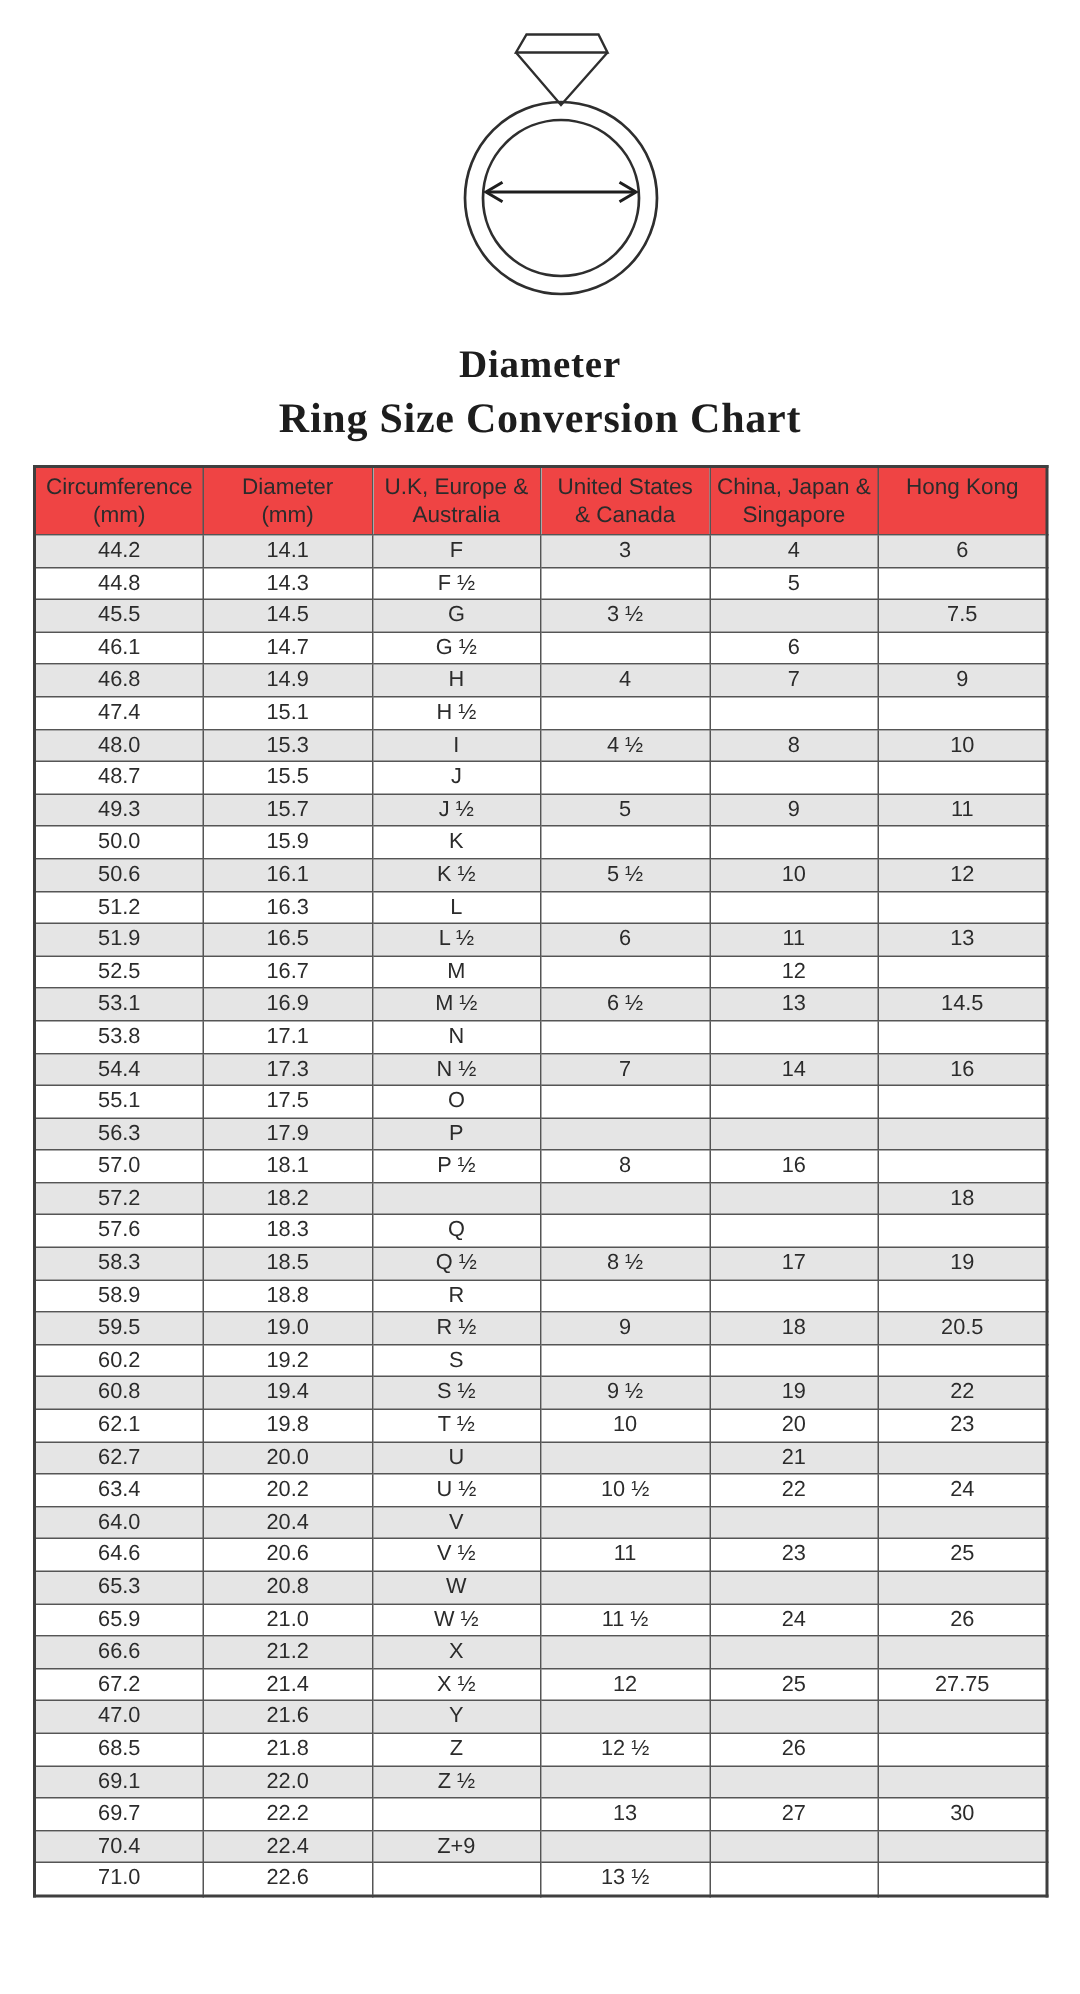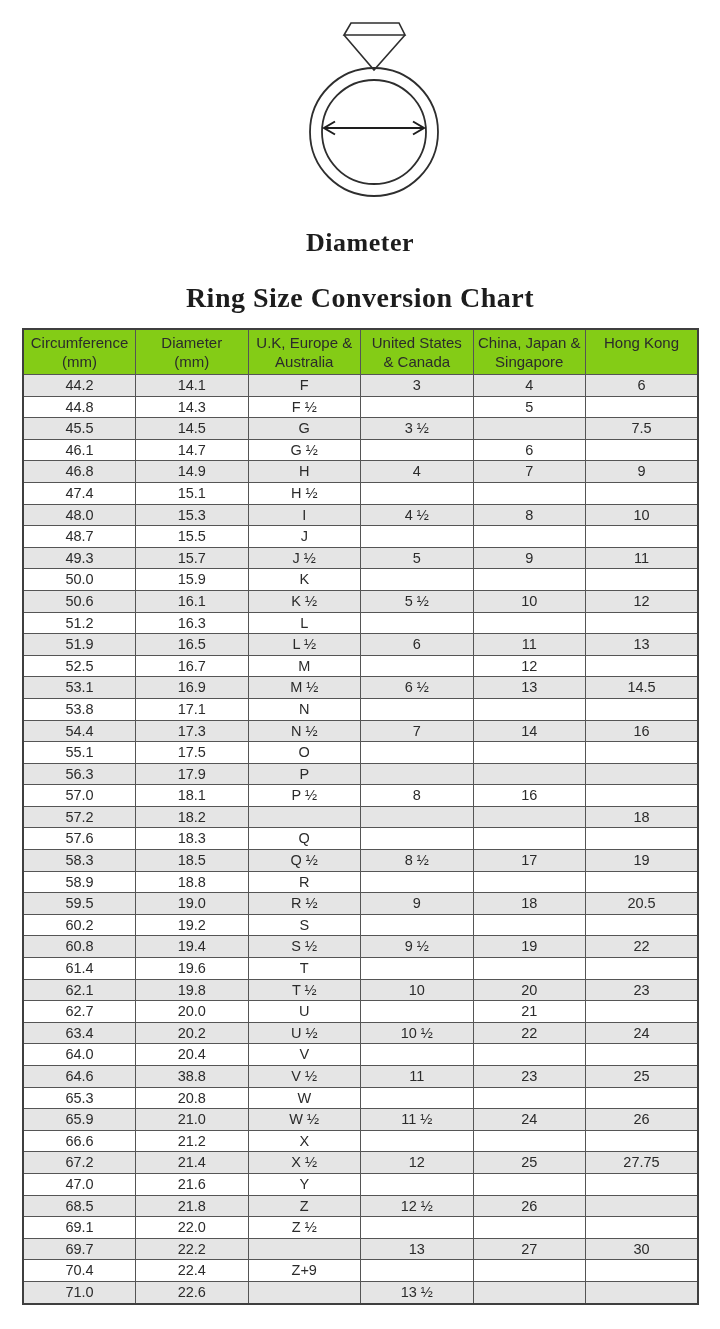--- a/index.html
+++ b/index.html
@@ -9,35 +9,35 @@
     color:#2b2b2b;overflow:hidden;
   }
   .page{width:720px;height:1329px;position:relative;}
   .ring-svg{display:block;margin:18px auto 0;transform:translateX(14px);}
   .caption{
     margin-top:24px;text-align:center;
     font-family:"Liberation Serif", serif;font-weight:bold;
     font-size:26px;color:#1d1d1d;letter-spacing:0.5px;
   }
   .title{
-    margin-top:24px;text-align:center;
+    margin-top:6px;text-align:center;
     font-family:"Liberation Serif", serif;font-weight:bold;
     font-size:28px;color:#1d1d1d;letter-spacing:0.5px;
   }
   table.conv-table{
     margin:14px 0 0 22px;width:677px;
     border-collapse:collapse;table-layout:fixed;
     border:2px solid #3f3f3f;
   }
   .conv-table th,.conv-table td{
     border:1px solid #555555;text-align:center;vertical-align:middle;
     color:#2b2b2b;overflow:hidden;white-space:nowrap;
   }
   .conv-table thead th{
-    font-weight:normal;font-size:15px;padding:3px 0;background:#84cc16;
+    font-weight:normal;font-size:15px;padding:3px 0;background:#ef4444;
   }
   .conv-table thead th .hl{display:block;line-height:19px;min-height:19px;}
   .conv-table tbody td{
     height:20.6px;padding:0;font-size:14.5px;line-height:20.6px;
   }
   .conv-table tbody tr:nth-child(odd){background:#e5e5e5;}
   .conv-table tbody tr:nth-child(even){background:#ffffff;}
 </style>
 </head>
 <body>
@@ -304,28 +304,20 @@
         </tr>
         <tr>
           <td>60.8</td>
           <td>19.4</td>
           <td>S ½</td>
           <td>9 ½</td>
           <td>19</td>
           <td>22</td>
         </tr>
         <tr>
-          <td>61.4</td>
-          <td>19.6</td>
-          <td>T</td>
-          <td></td>
-          <td></td>
-          <td></td>
-        </tr>
-        <tr>
           <td>62.1</td>
           <td>19.8</td>
           <td>T ½</td>
           <td>10</td>
           <td>20</td>
           <td>23</td>
         </tr>
         <tr>
           <td>62.7</td>
           <td>20.0</td>
@@ -345,21 +337,21 @@
         <tr>
           <td>64.0</td>
           <td>20.4</td>
           <td>V</td>
           <td></td>
           <td></td>
           <td></td>
         </tr>
         <tr>
           <td>64.6</td>
-          <td>38.8</td>
+          <td>20.6</td>
           <td>V ½</td>
           <td>11</td>
           <td>23</td>
           <td>25</td>
         </tr>
         <tr>
           <td>65.3</td>
           <td>20.8</td>
           <td>W</td>
           <td></td>

